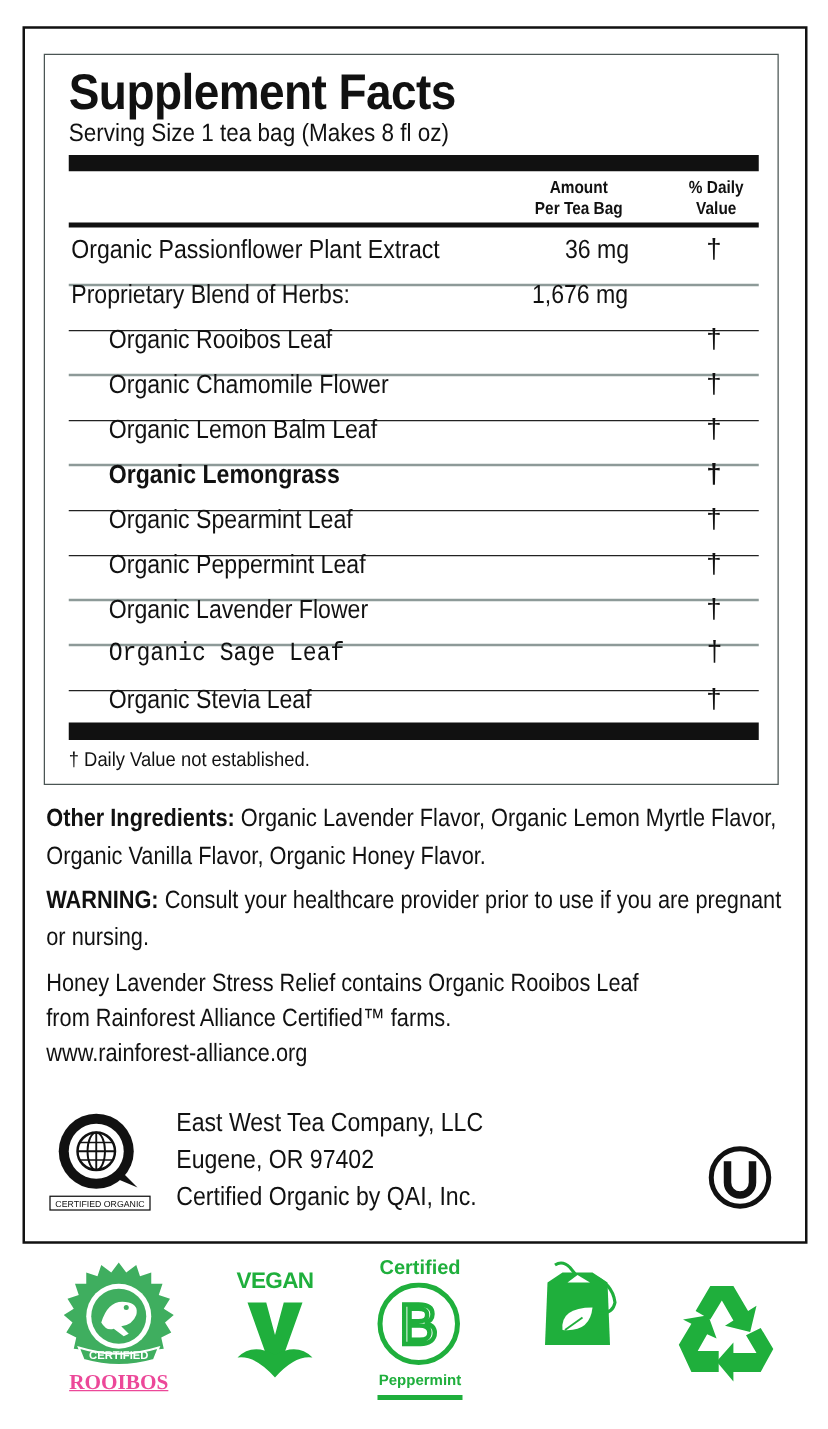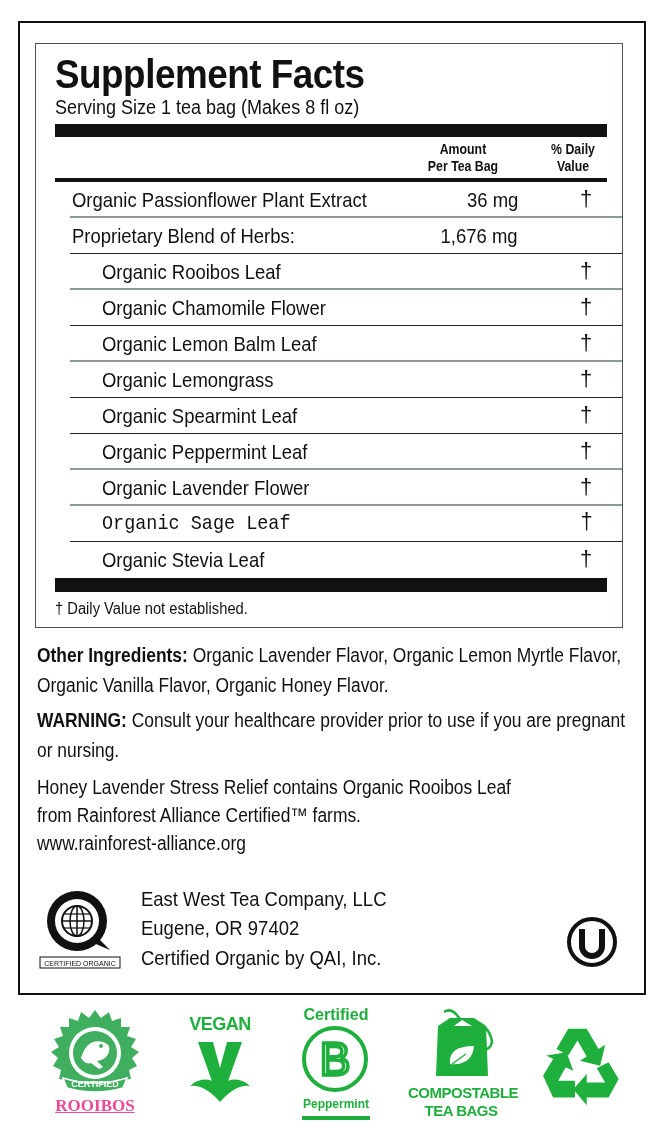--- a/index.html
+++ b/index.html
@@ -3,21 +3,21 @@
 <meta charset="utf-8">
 <style>
   html,body{margin:0;padding:0;background:#fff;}
   body{width:662px;height:1143px;position:relative;overflow:hidden;font-family:"Liberation Sans",sans-serif;color:#111;}
   .outer{position:absolute;left:18px;top:21px;width:624px;height:970px;border:2px solid #111;box-sizing:content-box;}
   .inner{position:absolute;left:35px;top:43px;width:588px;height:585px;border:1.5px solid #4a5553;box-sizing:border-box;}
   .title{position:absolute;left:55px;top:52px;font-size:40px;font-weight:bold;letter-spacing:-0.5px;line-height:44px;transform:scaleX(0.92);transform-origin:left;}
   .serving{position:absolute;left:55px;top:95px;font-size:20px;line-height:24px;transform:scaleX(0.9);transform-origin:left;}
   .bar{position:absolute;left:55px;width:552px;background:#111;}
   .hdr{position:absolute;font-size:14px;font-weight:bold;line-height:17px;text-align:center;transform:scaleX(0.88);}
-  .row{position:absolute;left:70px;width:552px;height:36px;box-sizing:border-box;}
+  .row{position:absolute;left:55px;width:552px;height:47px;box-sizing:border-box;}
   .row .name{position:absolute;top:5px;font-size:21px;line-height:26px;transform:scaleX(0.88);transform-origin:left;white-space:nowrap;}
   .row .amt{position:absolute;right:104px;top:5px;font-size:21px;line-height:26px;transform:scaleX(0.88);transform-origin:right;white-space:nowrap;}
   .row .dv{position:absolute;left:510px;top:4px;font-size:22px;line-height:26px;}
   .sep-g{border-bottom:2px solid #8d9a98;}
   .sep-b{border-bottom:1.5px solid #222;}
   .footnote{position:absolute;left:55px;top:599px;font-size:16px;line-height:20px;transform:scaleX(0.92);transform-origin:left;}
   .para{position:absolute;left:37px;font-size:20px;line-height:30px;width:680px;transform:scaleX(0.87);transform-origin:left;}
   .para b{font-weight:bold;}
   .company{position:absolute;left:141px;font-size:21px;line-height:29px;transform:scaleX(0.88);transform-origin:left;white-space:nowrap;}
   .badge{position:absolute;}
@@ -60,21 +60,21 @@
   <span class="dv">†</span>
 </div>
 <div class="row sep-b" style="top:290px;">
   <span class="name" style="left:32px;">Organic Chamomile Flower</span>
   <span class="dv">†</span>
 </div>
 <div class="row sep-g" style="top:326px;">
   <span class="name" style="left:32px;">Organic Lemon Balm Leaf</span>
   <span class="dv">†</span>
 </div>
-<div class="row sep-b" style="top:362px;">
+<div class="row sep-b" style="top:362px;font-weight:bold;">
   <span class="name" style="left:32px;">Organic Lemongrass</span>
   <span class="dv">†</span>
 </div>
 <div class="row sep-b" style="top:398px;text-align:center;">
   <span class="name" style="left:32px;">Organic Spearmint Leaf</span>
   <span class="dv">†</span>
 </div>
 <div class="row sep-g" style="top:434px;">
   <span class="name" style="left:32px;">Organic Peppermint Leaf</span>
   <span class="dv">†</span>
@@ -169,24 +169,20 @@
 
 <div class="badge" style="left:408px;top:1006px;width:106px;height:116px;">
   <svg width="106" height="76" viewBox="0 0 106 76">
     <path d="M36 6 q6 -4 12 2 l8 10" fill="none" stroke="#1faf3c" stroke-width="2.5"></path>
     <path d="M30 20 l12 -8 l24 0 l12 8 l2 50 l-52 0z" fill="#1faf3c"></path>
     <path d="M46 20 l8 -6 l10 6z" fill="#fff"></path>
     <path d="M64 14 q18 6 20 22 q-2 10 -14 8" fill="none" stroke="#1faf3c" stroke-width="2.5"></path>
     <path d="M42 58 q-2 -18 24 -18 q-2 20 -24 18z" fill="#fff"></path>
     <path d="M44 58 l14 -10" stroke="#1faf3c" stroke-width="1.5"></path>
   </svg>
-  <div class="gtext" style="position:absolute;top:78px;left:0;width:106px;font-size:15px;line-height:18px;letter-spacing:-0.5px;">
-    <div>COMPOSTABLE</div>
-    <div>TEA BAGS</div>
-  </div>
 </div>
 
 <div class="badge" style="left:538px;top:1022px;width:84px;height:84px;">
   <svg width="84" height="84" viewBox="0 0 100 100">
     <g fill="#1faf3c">
       <path d="M36 8 L58 8 L72 32 L80 27 L74 52 L50 46 L58 41 L47 22 L36 40 L22 32 Z"></path>
       <path d="M84 48 L96 68 L84 90 L58 90 L58 99 L42 80 L58 62 L58 72 L80 72 L70 55 Z"></path>
       <path d="M6 64 L18 44 L10 40 L34 36 L42 58 L33 54 L24 70 L44 70 L44 90 L18 90 Z"></path>
     </g>
   </svg>

